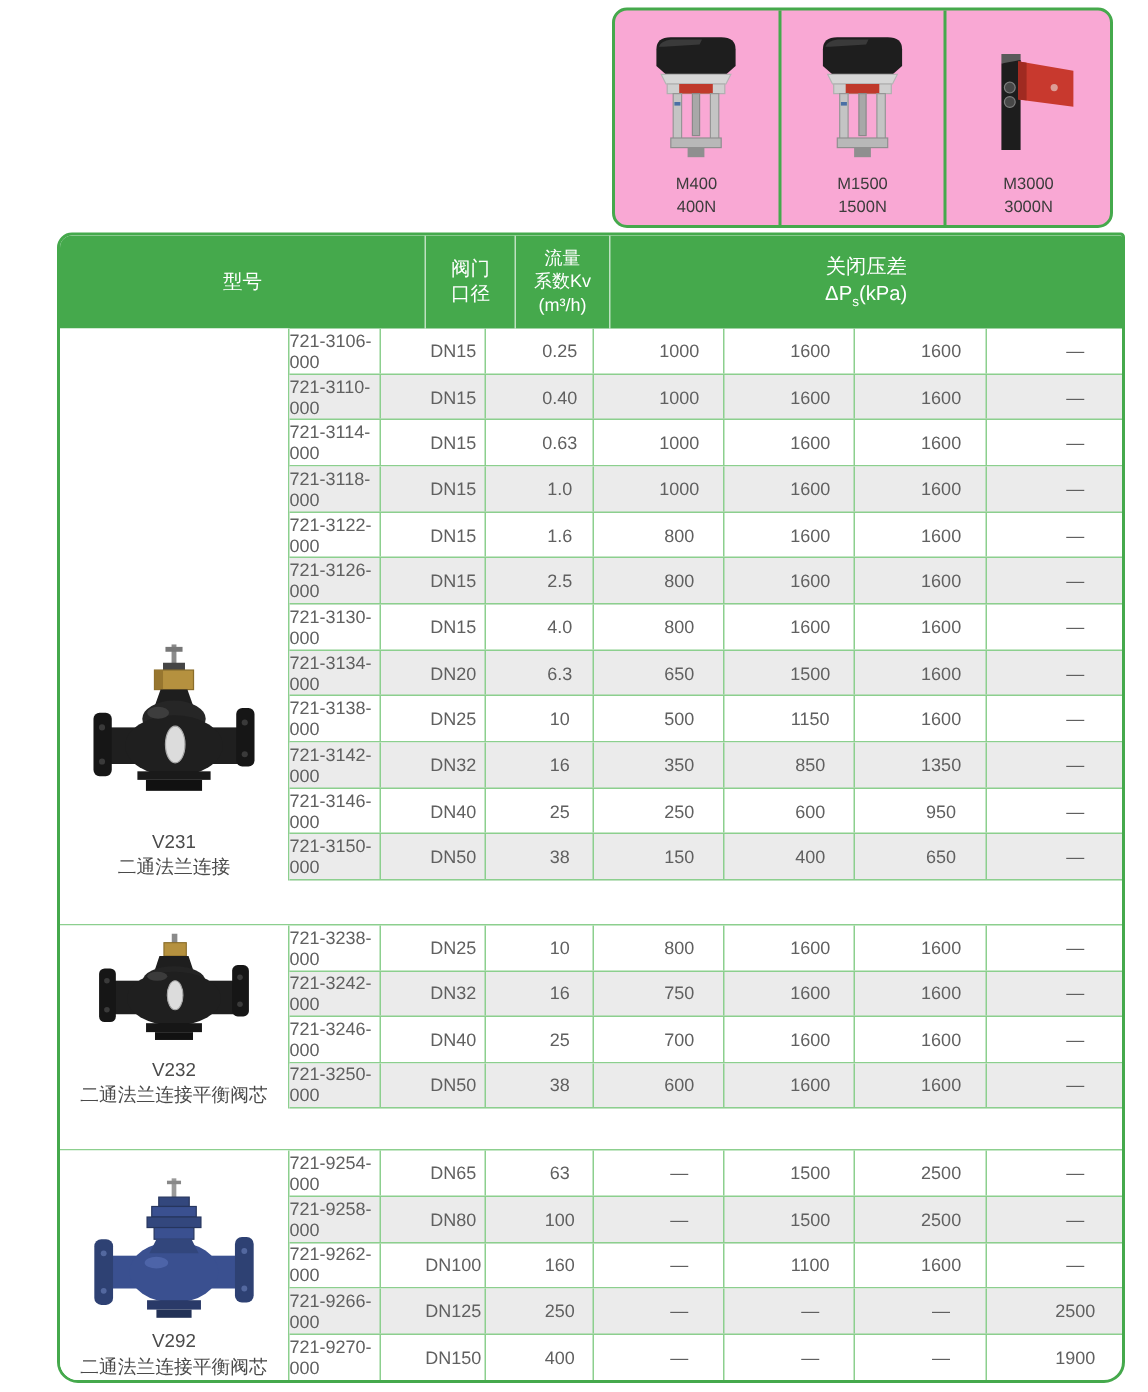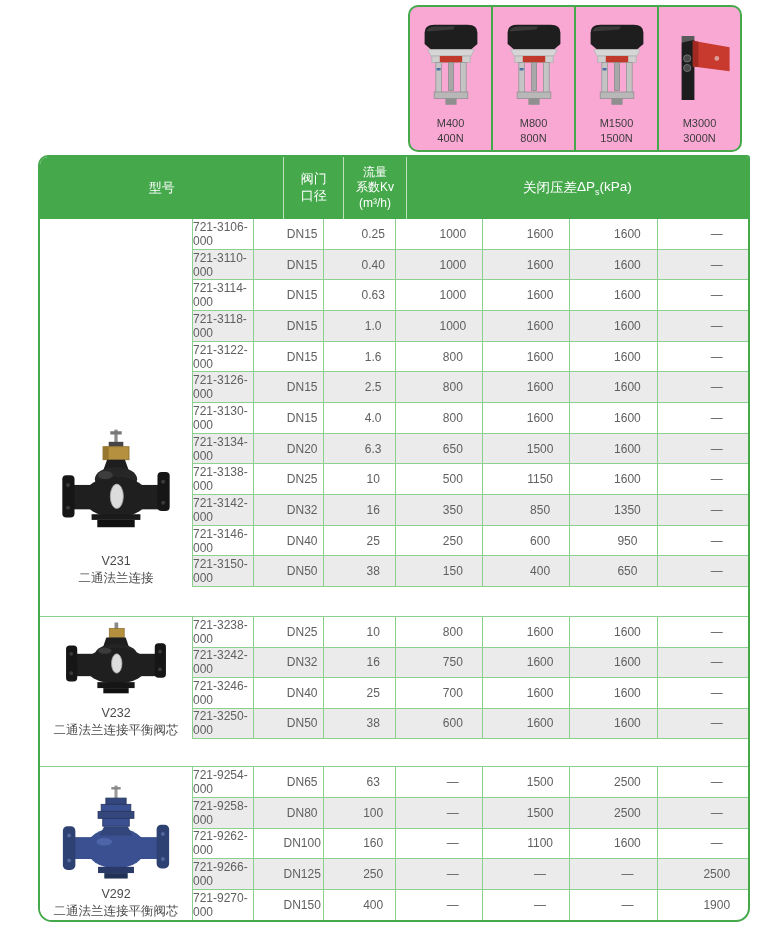--- a/index.html
+++ b/index.html
@@ -37,21 +37,21 @@
     display:flex; height:62px; background:#45a94c; color:#ffffff;
   }
   .hcell {
     display:flex; align-items:center; justify-content:center; text-align:center;
     white-space:pre-line; line-height:1.28;
   }
   .hcell + .hcell { border-left:1.5px solid rgba(255,255,255,0.65); }
   .h-model    { width:244px; font-size:13px; }
   .h-dn       { width:60px;  font-size:13px; }
   .h-kv       { width:63px;  font-size:12px; }
-  .h-press    { width:343px; font-size:13.5px; flex-direction:row; }
+  .h-press    { width:343px; font-size:13.5px; flex-direction:column; }
   .h-press sub { font-size:9px; }
 
   .section { display:flex; }
   .img-cell {
     width:157px; border-right:1px solid #8ccf8e; background:#fff;
     display:flex; flex-direction:column; align-items:center; justify-content:flex-end;
   }
   .valve-caption {
     margin-top:2px; text-align:center; font-size:12.5px; line-height:1.35; color:#4a4a4a;
   }
@@ -110,29 +110,20 @@
     </div>
     <div class="act-label">M400
 400N</div>
   </div>
   <div class="act-cell">
     <div class="act-img">
       <svg width="72" height="92" viewBox="0 0 90 110">
           <use href="#sym-actuator"></use>
         </svg>
     </div>
-    <div class="act-label">M800
-800N</div>
-  </div>
-  <div class="act-cell">
-    <div class="act-img">
-      <svg width="72" height="92" viewBox="0 0 90 110">
-          <use href="#sym-actuator"></use>
-        </svg>
-    </div>
     <div class="act-label">M1500
 1500N</div>
   </div>
   <div class="act-cell">
     <div class="act-img">
       <svg width="72" height="92" viewBox="0 0 90 110">
           <use href="#sym-actuator-rot"></use>
         </svg>
     </div>
     <div class="act-label">M3000

